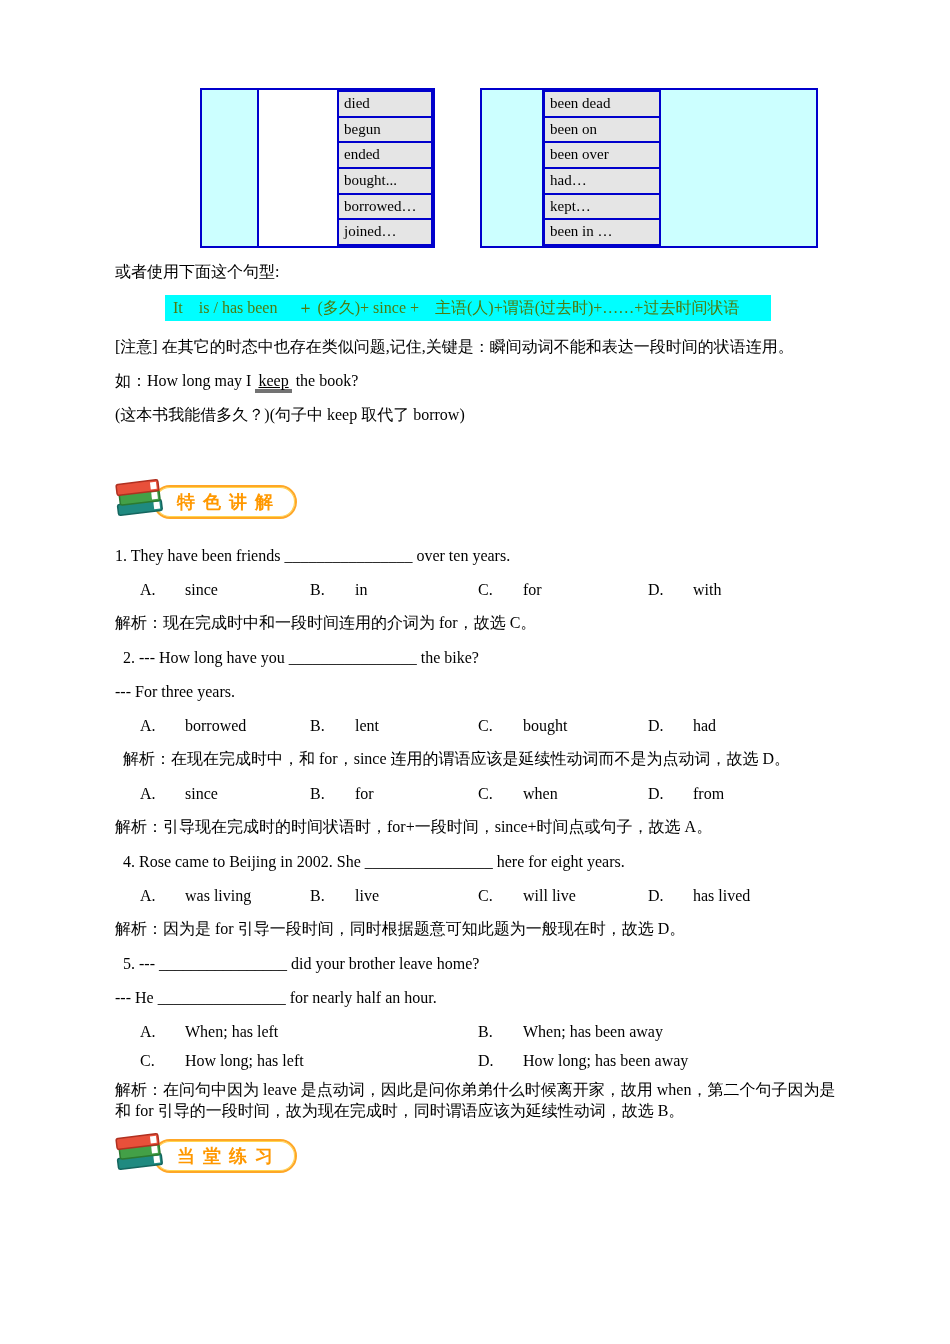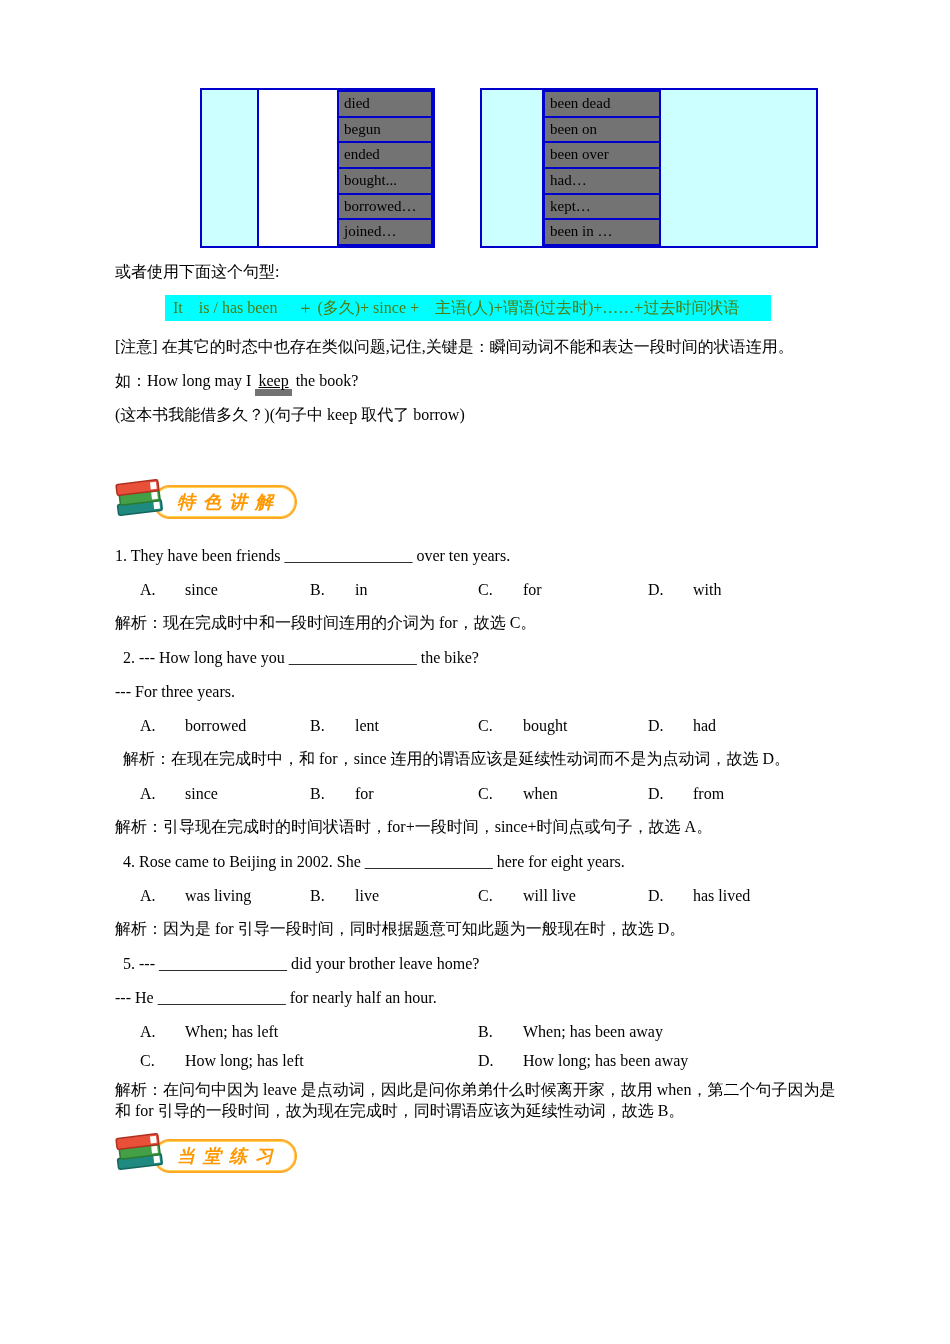--- a/index.html
+++ b/index.html
@@ -15,39 +15,38 @@
   
   .tables { position: relative; height: 160px; margin-bottom: 13px; }
   .vtable { position: absolute; top: 0; height: 160px; background: #ccffff; border: 2px solid #0000cc; }
   .vtable.left  { left: 85px;  width: 235px; }
   .vtable.right { left: 365px; width: 338px; }
   .white-col { position: absolute; left: 55px; top: 0; width: 80px; height: 100%; background: #ffffff; border-left: 2px solid #0000cc; }
   .vline { position: absolute; left: 60px; top: 0; width: 2px; height: 100%; background: #0000cc; }
   .cells { position: absolute; top: 0; display: flex; flex-direction: column; height: 156px; }
   .vtable.left  .cells { left: 135px; width: 96px; }
   .vtable.right .cells { left: 61px;  width: 118px; }
-  .vcell { flex: 1; background: #737373; border: 2px solid #0000cc; margin-top: -2px; padding: 2px 5px 0 5px; font-size: 15px; line-height: 19px; white-space: nowrap; overflow: hidden; }
+  .vcell { flex: 1; background: #e5e5e5; border: 2px solid #0000cc; margin-top: -2px; padding: 2px 5px 0 5px; font-size: 15px; line-height: 19px; white-space: nowrap; overflow: hidden; }
   .vcell:first-child { margin-top: 0; }
 
   
   .formula { margin: 0 0 15px 50px; width: 606px; background: #00ffff; color: #4d7c0f; padding: 3px 8px; font-size: 16px; line-height: 20px; }
 
-  .u { border-bottom: 7px solid #737373; padding: 0 3px; text-decoration: underline; }
+  .u { border-bottom: 4px solid #737373; padding: 0 3px; text-decoration: underline; }
   .gap-big { margin-bottom: 20px; }
 
   
   .badge-row { display: flex; align-items: center; margin: 56px 0 22px -2px; height: 42px; }
   .badge-row.practice { margin: 10px 0 0 -2px; }
   .badge-icon { margin-right: -12px; position: relative; z-index: 2; flex: none; }
   .badge-pill {
     border: 2px solid #ffa726; border-radius: 17px; background: #fff;
     padding: 4px 14px 4px 22px; font-weight: bold; font-size: 18px; line-height: 22px;
     color: #ff9800; letter-spacing: 8px; box-shadow: inset 0 0 0 1px #ffd54f; white-space: nowrap;
     font-family: "Liberation Sans", "DejaVu Sans", sans-serif;
-    font-style: italic;
   }
 
   
   .ind { text-indent: 8px; }
   .opt-row { display: flex; padding-left: 25px; margin: 0 0 12px 0; line-height: 21px; }
   .opt { display: flex; width: 170px; flex: none; }
   .opt:nth-child(2) { width: 168px; }
   .opt:nth-child(4) { width: auto; }
   .opt .lbl { width: 45px; flex: none; }
   .opt-row.two .opt { width: 338px; }

